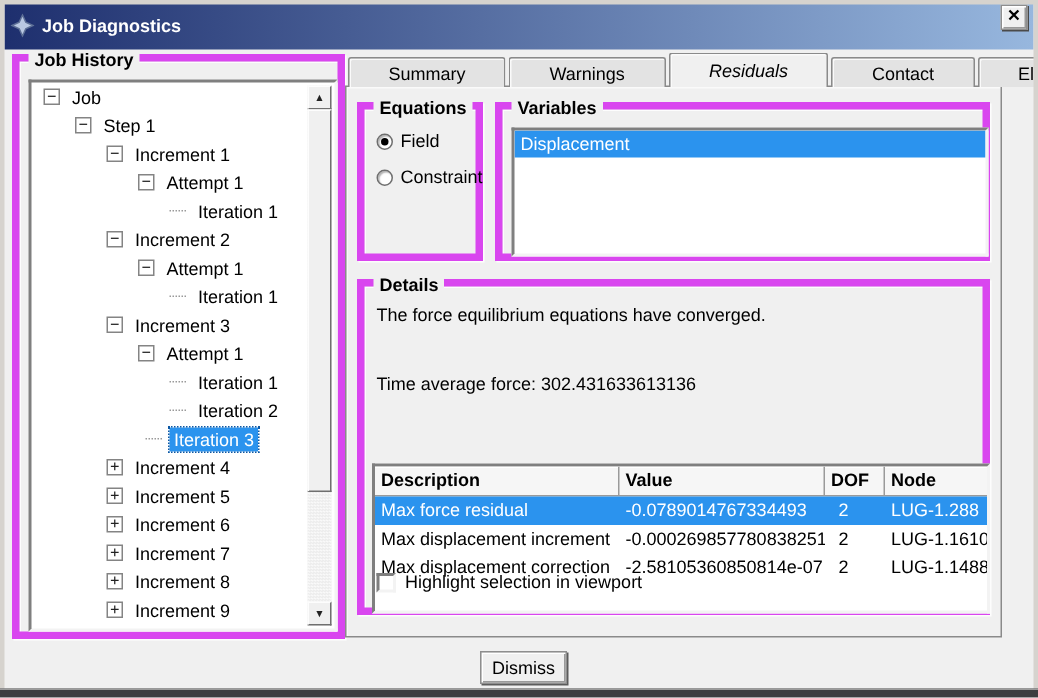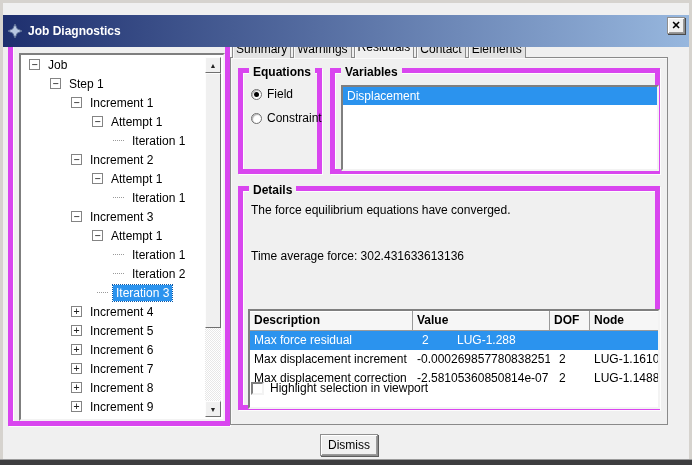--- a/index.html
+++ b/index.html
@@ -12,21 +12,21 @@
   #frame {
     position:absolute; inset:0; border:3px solid #d6d3ce; pointer-events:none; z-index:50;
   }
   #bottom-strip {
     position:absolute; left:0; right:0; bottom:0; height:6px; background:#3d3d3f;
     border-top:1px solid #9b9b9b; z-index:60;
   }
 
   
   #titlebar {
-    position:absolute; left:3px; top:15px; width:686px; height:22px;
+    position:absolute; left:3px; top:1px; width:686px; height:22px;
     background:linear-gradient(90deg, var(--tb-left,#1e2f6e), var(--tb-right,#97b7de));
     display:flex; align-items:center; padding:16px 4px; z-index:10;
   }
   #title-text { color:#fff; font-weight:bold; font-size:12px; margin-left:5px; }
   #close-btn {
     position:absolute; right:4px; top:2px; width:18px; height:17px;
     background:#f0f0f0; border:1px solid #8e8e8e;
     box-shadow: inset 1px 1px 0 #ffffff, inset -1px -1px 0 #9a9a9a, 1px 1px 0 #4a4a4a;
     display:flex; align-items:center; justify-content:center;
     font-weight:bold; font-size:11px; line-height:1; cursor:default;
@@ -68,26 +68,26 @@
   }
   #sb-up { top:0; } #sb-down { bottom:0; }
   #sb-thumb {
     position:absolute; left:0; top:16px; width:16px; height:255px; background:#f0f0f0;
     border:1px solid; border-color:#fdfdfd #6f6f6f #6f6f6f #fdfdfd;
   }
 
   
   #tab-bar { position:absolute; left:232px; top:35px; height:23px; display:flex; align-items:flex-end; z-index:5; }
   .tab {
-    height:20px; padding:0 3px; margin-right:2px; background:#e3e3e3;
+    height:20px; padding:0 26px; margin-right:2px; background:#e3e3e3;
     border:1px solid #8a8a8a; border-bottom:none; border-radius:2px 2px 0 0;
     box-shadow: inset 1px 1px 0 #fafafa;
     display:flex; align-items:center; cursor:default;
   }
-  .tab.active { height:23px; background:#f0f0f0; position:relative; z-index:6; }
+  .tab.active { height:23px; background:#f0f0f0; position:relative; z-index:6;font-style:italic; }
   #tab-pane {
     position:absolute; left:230px; top:57px; width:438px; height:368px;
     background:#f0f0f0; border:1px solid #8a8a8a;
     box-shadow: inset 1px 1px 0 #fafafa;
   }
 
   
   #equations-group { left:238px; top:68px; width:84px; height:106px; }
   .radio-row { position:absolute; left:8px; display:flex; align-items:center; gap:5px;text-align:center; }
   .radio {
@@ -275,20 +275,21 @@
     <div id="residual-table" class="sunken">
       <div class="trow thead">
         <div class="tcell c-desc">Description</div>
         <div class="tcell c-val">Value</div>
         <div class="tcell c-dof">DOF</div>
         <div class="tcell c-node">Node</div>
       </div>
       <div id="table-body">
           <div class="trow tbody-row selected">
             <div class="tcell c-desc">Max force residual</div>
+            <div class="tcell c-val">-0.0789014767334493</div>
             <div class="tcell c-dof">2</div>
             <div class="tcell c-node">LUG-1.288</div>
           </div>
           <div class="trow tbody-row">
             <div class="tcell c-desc">Max displacement increment</div>
             <div class="tcell c-val">-0.000269857780838251</div>
             <div class="tcell c-dof">2</div>
             <div class="tcell c-node">LUG-1.1610</div>
           </div>
           <div class="trow tbody-row">

